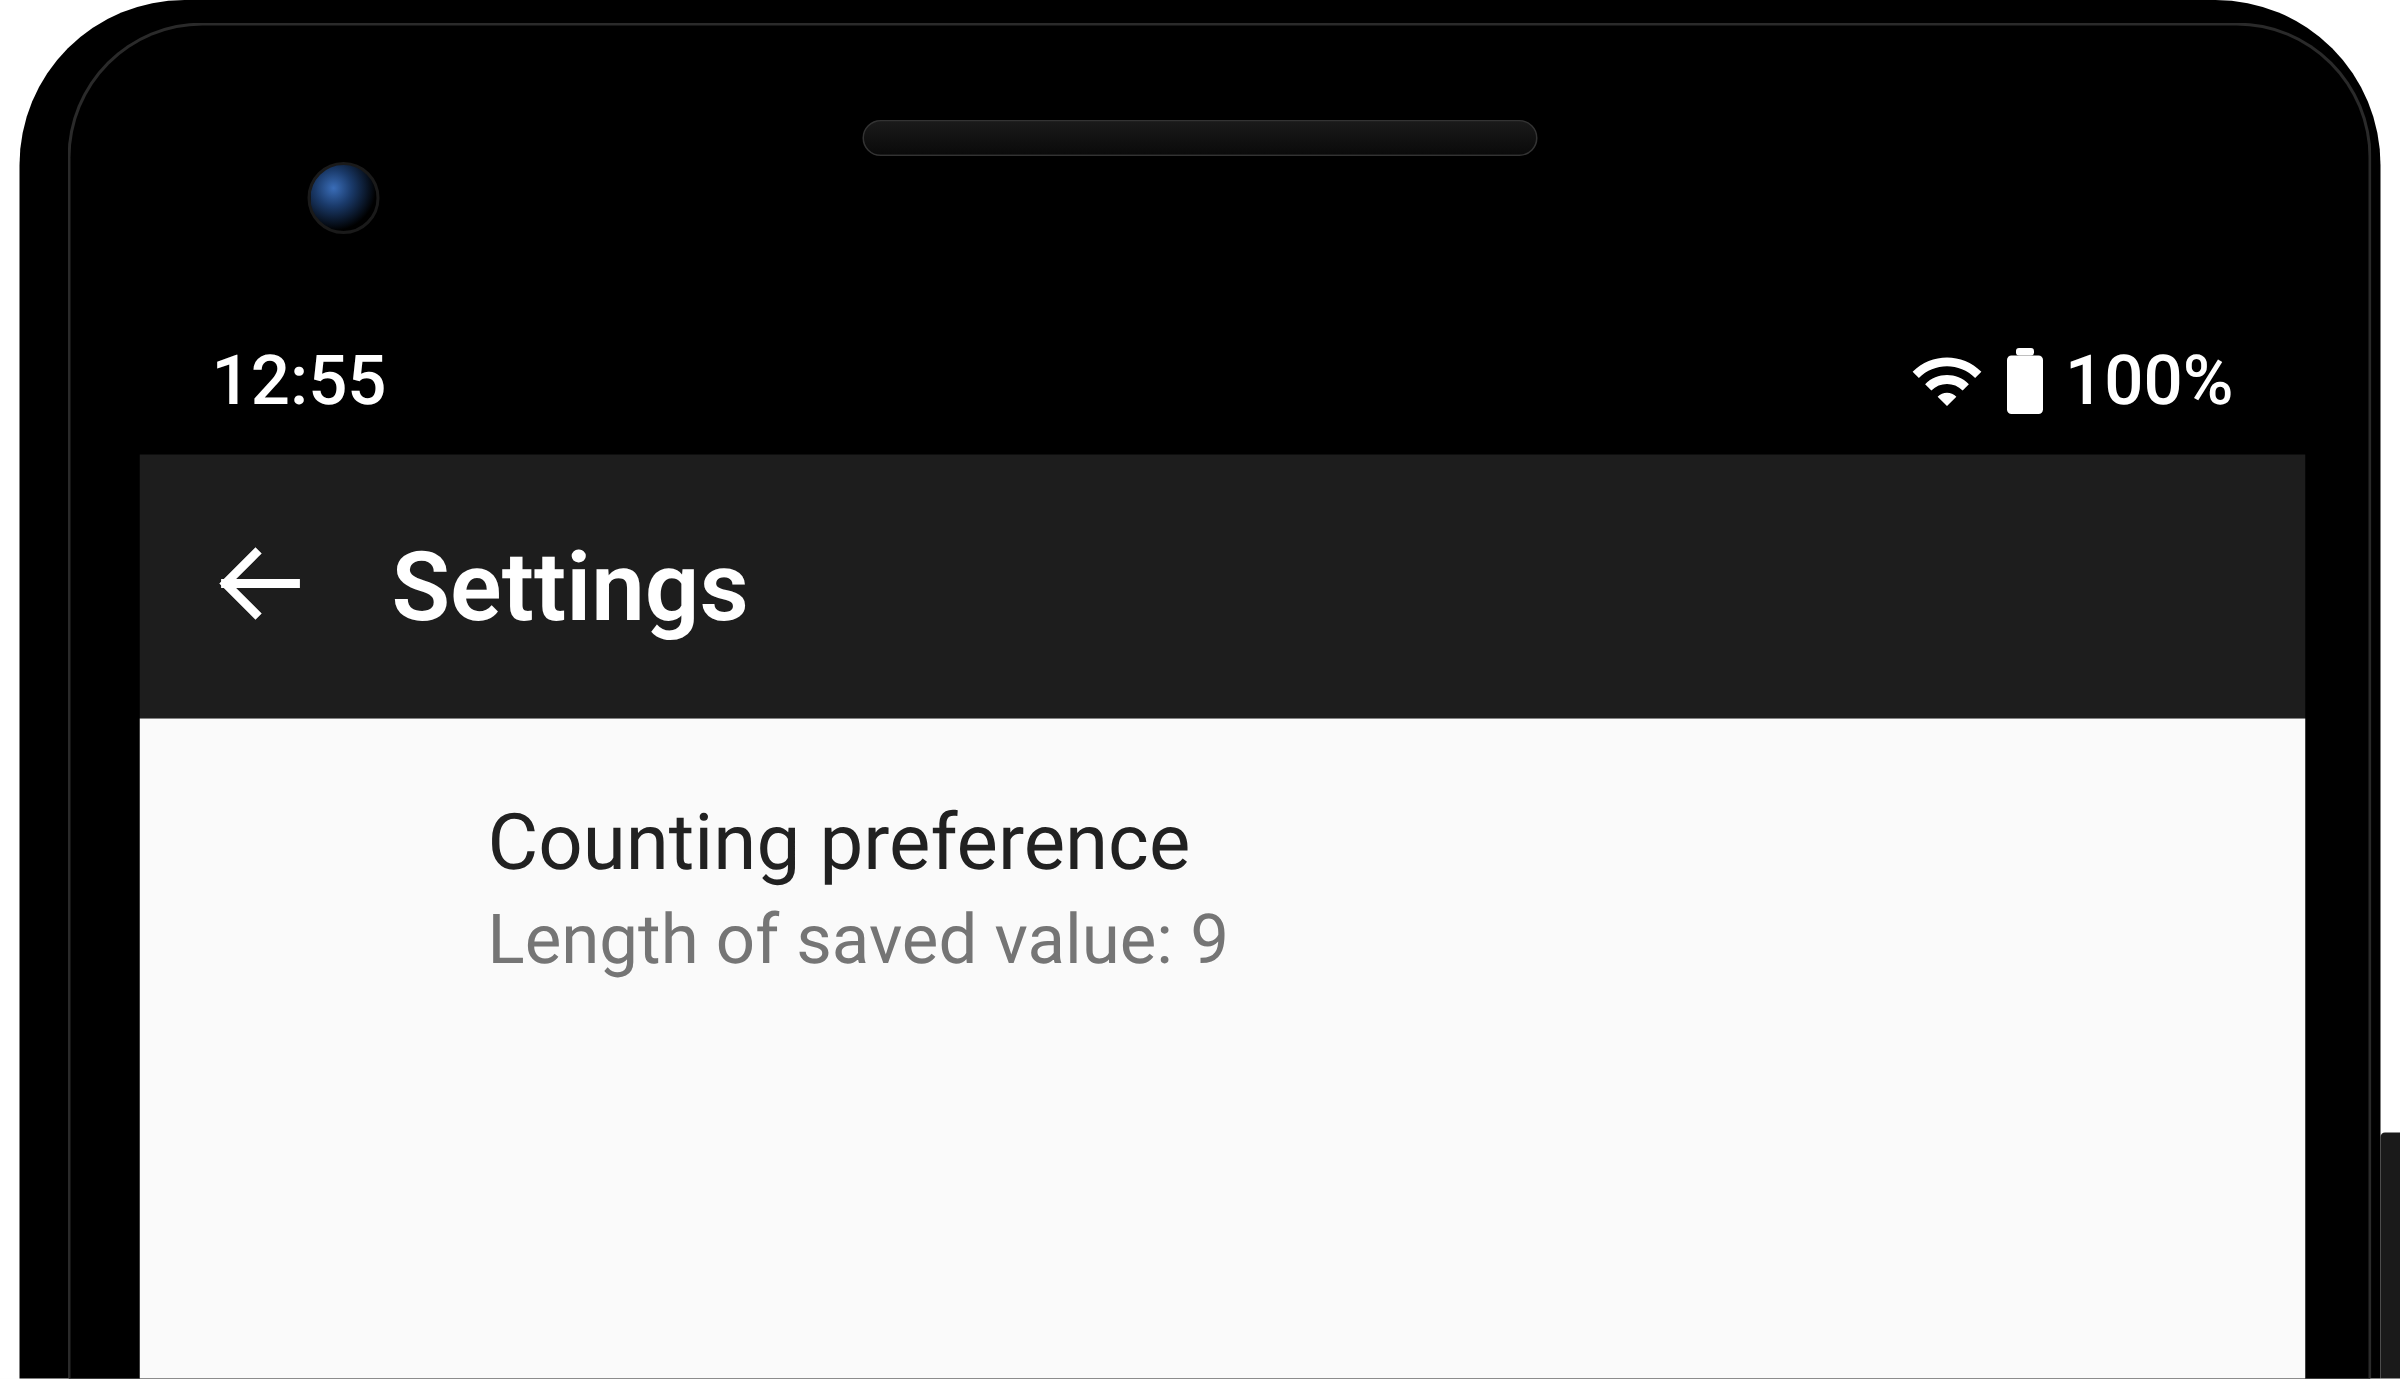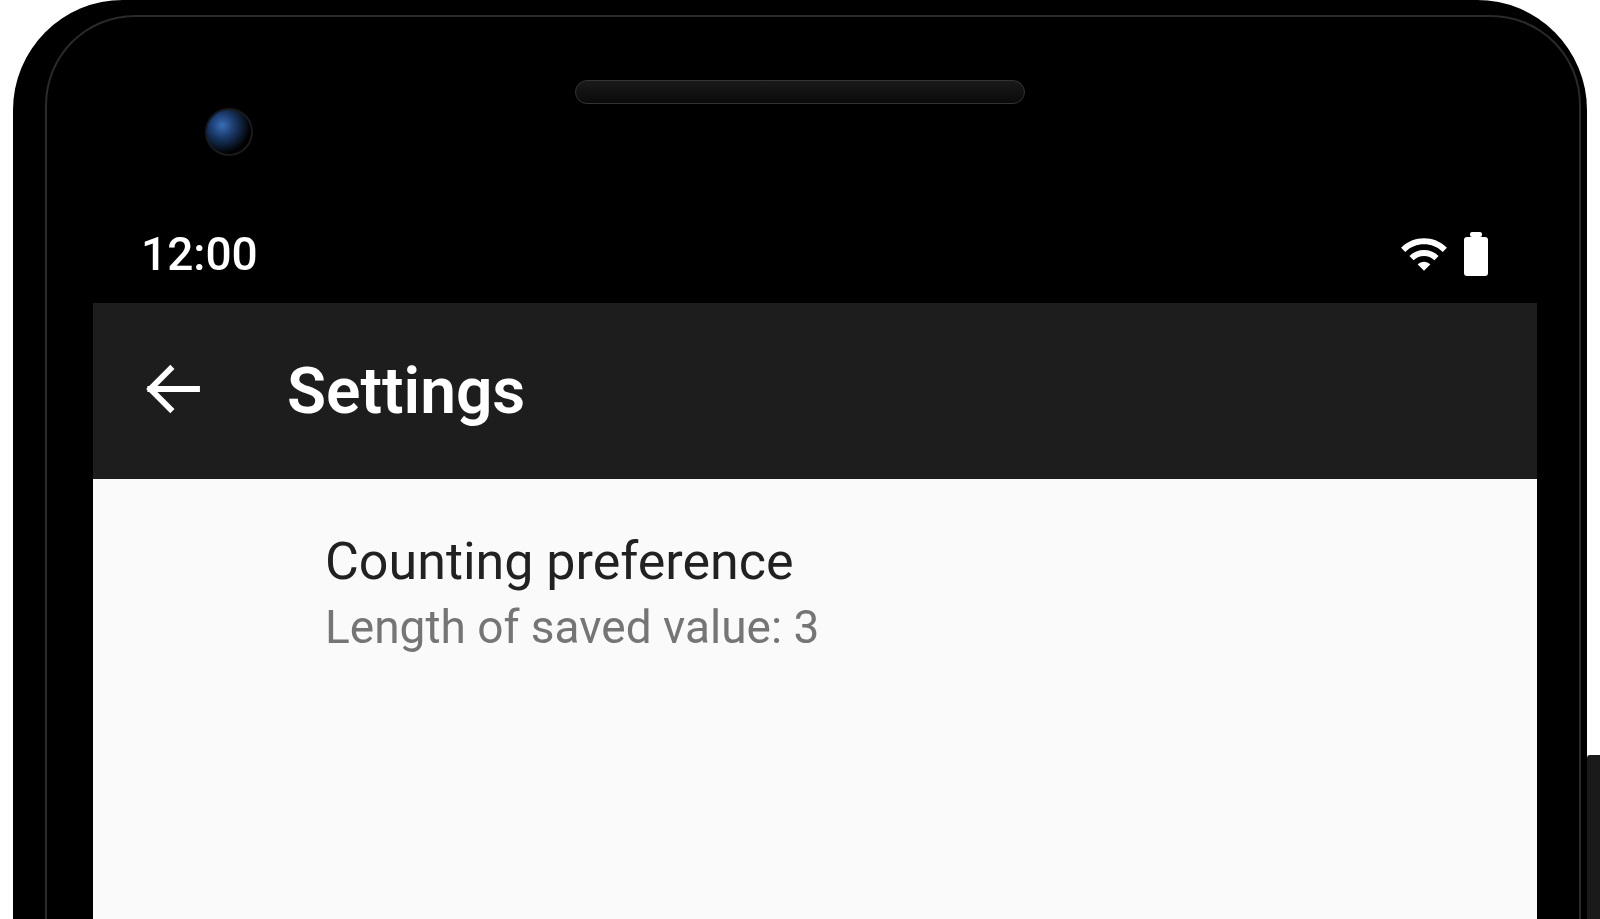--- a/index.html
+++ b/index.html
@@ -110,21 +110,21 @@
       font-size: 46px;
       font-weight: 500;
       color: #fff;
     }
     .app-bar {
       display: flex;
       align-items: center;
       height: 176px;
       background: #1d1d1d;
       padding: 0 40px;
-      gap: 74px;
+      gap: 48px;
     }
     .back-button {
       display: flex;
       align-items: center;
       justify-content: center;
       width: 80px;
       height: 80px;
       cursor: pointer;
     }
     .back-button svg {
@@ -172,52 +172,53 @@
 <div class="device-frame">
   <div class="phone-body">
     <div class="phone-inner-border"></div>
     <div class="speaker-grille"></div>
     <div class="camera-lens"></div>
 
     <div class="screen">
 
       <div class="status-bar">
         <div class="status-bar-left">
-          <span class="status-time">12:00</span>
+          <span class="status-time">12:55</span>
         </div>
         <div class="status-bar-right">
           <span class="wifi-icon">
             <svg viewBox="0 0 24 24" fill="#fff">
               <path d="M1 9l2 2c4.97-4.97 13.03-4.97 18 0l2-2C16.93 2.93 7.08 2.93 1 9zm8 8l3 3 3-3c-1.65-1.66-4.34-1.66-6 0zm-4-4l2 2c2.76-2.76 7.24-2.76 10 0l2-2C15.14 9.14 8.87 9.14 5 13z"></path>
             </svg>
           </span>
           <span class="battery-icon">
             <svg viewBox="0 0 12 22" fill="#fff">
               <rect x="3" y="0" width="6" height="2.5" rx="1"></rect>
               <rect x="0" y="2.5" width="12" height="19.5" rx="1.5"></rect>
             </svg>
           </span>
+          <span class="battery-percent">100%</span>
         </div>
       </div>
 
       <div class="app-bar">
         <div class="back-button">
           <span>
             <svg viewBox="0 0 24 24" fill="none" stroke="#fff" stroke-width="2.2" stroke-linecap="square">
               <line x1="21" y1="12" x2="3.5" y2="12"></line>
               <polyline points="11 4.5 3.5 12 11 19.5"></polyline>
             </svg>
           </span>
         </div>
         <span class="app-bar-title">Settings</span>
       </div>
 
       <div class="content-area">
         <div class="preference-row">
           <div class="preference-title">Counting preference</div>
-          <div class="preference-summary">Length of saved value: 3</div>
+          <div class="preference-summary">Length of saved value: 9</div>
         </div>
       </div>
 
     </div>
   </div>
   <div class="side-button"></div>
 </div>
 
 </body></html>

